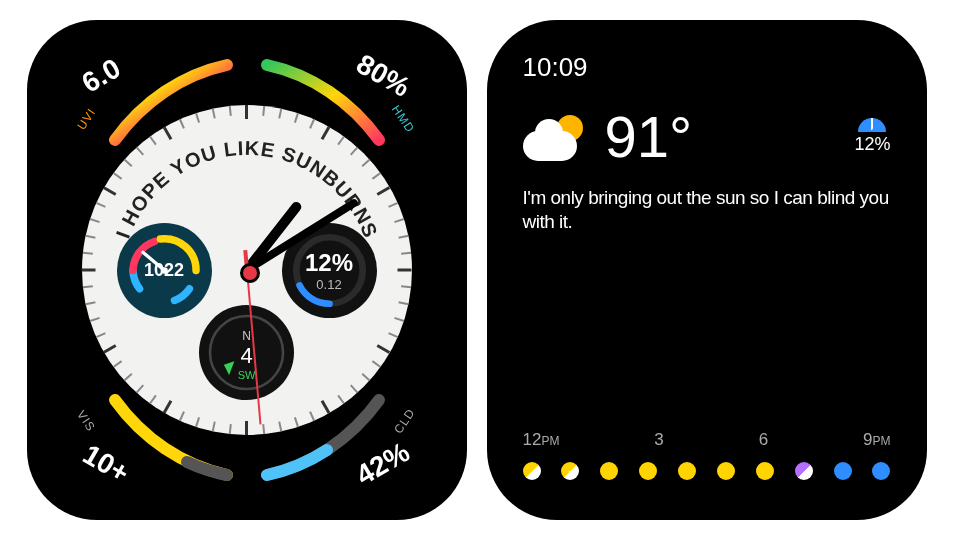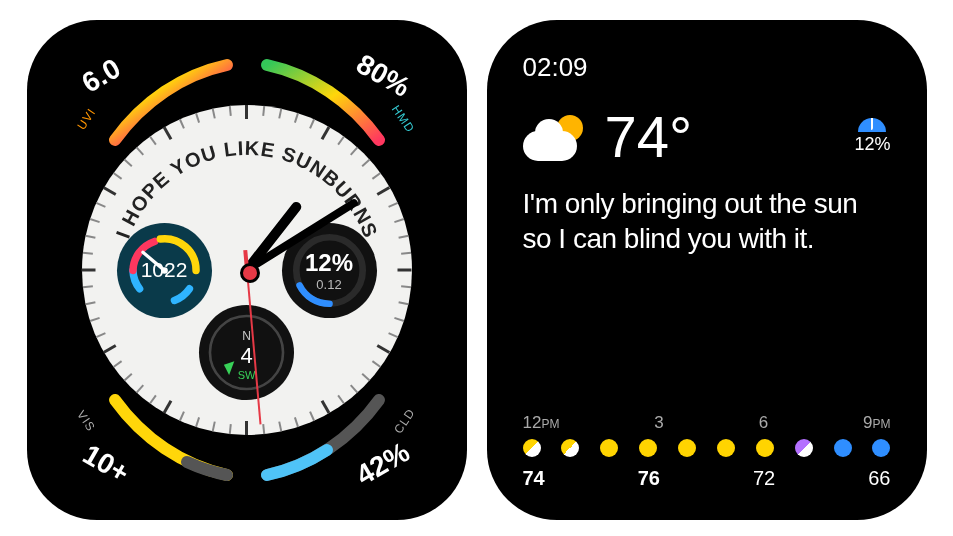--- a/index.html
+++ b/index.html
@@ -83,21 +83,21 @@
     background:#111;
     top:35px; left:50%; margin-left:-47.5px;
   }
   .subdial.top .val { font-size:28px; font-weight:600; }
   .subdial.left {
     width:95px; height:95px;
     background:#0a3a4a;
     top:50%; left:35px; margin-top:-47.5px;
     font-size:11px;
   }
-  .subdial.left .val { font-size:21px; font-weight:400; margin-top:0;}
+  .subdial.left .val { font-size:18px; font-weight:700; margin-top:0;}
   .subdial.right {
     width:95px; height:95px;
     background:#111;
     top:50%; right:35px; margin-top:-47.5px;
   }
   .subdial.right .val { font-size:24px; font-weight:600; }
   .subdial.right .sub { font-size:13px; color:#bbb; }
   .subdial.bottom {
     width:95px; height:95px;
     background:#111;
@@ -139,31 +139,31 @@
   .cloud-sun .sun { position:absolute; right:4px; top:2px; width:26px; height:26px; background:#ffb400; border-radius:50%;}
   .cloud-sun .cloud { position:absolute; left:0; bottom:0; width:54px; height:30px; background:#fff; border-radius:20px;}
   .cloud-sun .cloud::before{content:"";position:absolute;top:-12px;left:12px;width:28px;height:28px;background:#fff;border-radius:50%;}
   .temp-large { font-size:58px; font-weight:500; }
   .precip { margin-left:auto; text-align:center; font-size:18px; }
   .umbrella { width:28px;height:14px;background:#2f8eff;border-radius:28px 28px 0 0; margin:0 auto 2px auto;}
   .umbrella::after{content:"";display:block;width:2px;height:12px;background:#fff;margin:0 auto;border-radius:0 0 4px 0;}
 
   .message {
     padding: 16px 36px 0 36px;
-    font-size:28px;
+    font-size:19px;
     line-height:1.25;
     letter-spacing:-0.5px;
   }
 
   .hourly {
     position:absolute;
     bottom:30px;
     left:36px; right:36px;
   }
-  .hourly-times { display:flex; justify-content:space-between; font-size:17px; color:#aaa; margin-bottom:6px;}
+  .hourly-times { display:flex; justify-content:space-between; font-size:17px; color:#aaa; margin-bottom:12px;}
   .hourly-times span small{font-size:12px;}
   .hourly-dots { display:flex; justify-content:space-between; margin-bottom:10px; align-items:center;}
   .dot { width:18px; height:18px; border-radius:50%; }
   .dot.partly { background: linear-gradient(135deg, #ffd400 50%, #fff 50%); }
   .dot.sunny { background:#ffd400;}
   .dot.cloudy-partly { background: linear-gradient(135deg, #b470ff 50%, #fff 50%); }
   .dot.cloudy { background:#2f8eff; }
   .hourly-temps { display:flex; justify-content:space-between; font-size:20px;}
   .hourly-temps span.bold{font-weight:700;}
 </style>
@@ -312,29 +312,29 @@
 
     <div class="hand hour"></div>
     <div class="hand minute"></div>
     <div class="hand second"></div>
     <div class="center-cap"></div>
   </div>
 </div>
 
 <div class="watch">
   <div class="header">
-    <span>02:09</span>
+    <span>10:09</span>
   </div>
 
   <div class="current">
     <div class="cloud-sun">
       <div class="sun"></div>
         <div class="cloud"></div>
     </div>
-    <div class="temp-large">74°</div>
+    <div class="temp-large">91°</div>
     <div class="precip">
       <div class="umbrella"></div>
       <div>12%</div>
     </div>
   </div>
 
   <div class="message">I'm only bringing out the sun so I can blind you with it.</div>
 
   <div class="hourly">
     <div class="hourly-times" id="htimes">
@@ -348,20 +348,14 @@
         <div class="dot partly"></div>
         <div class="dot sunny"></div>
         <div class="dot sunny"></div>
         <div class="dot sunny"></div>
         <div class="dot sunny"></div>
         <div class="dot sunny"></div>
         <div class="dot cloudy-partly"></div>
         <div class="dot cloudy"></div>
         <div class="dot cloudy"></div>
       </div>
-    <div class="hourly-temps" id="htemps">
-        <span class="bold">74</span>
-        <span class="bold">76</span>
-        <span>72</span>
-        <span>66</span>
-      </div>
   </div>
 </div>
 
 </body></html>

